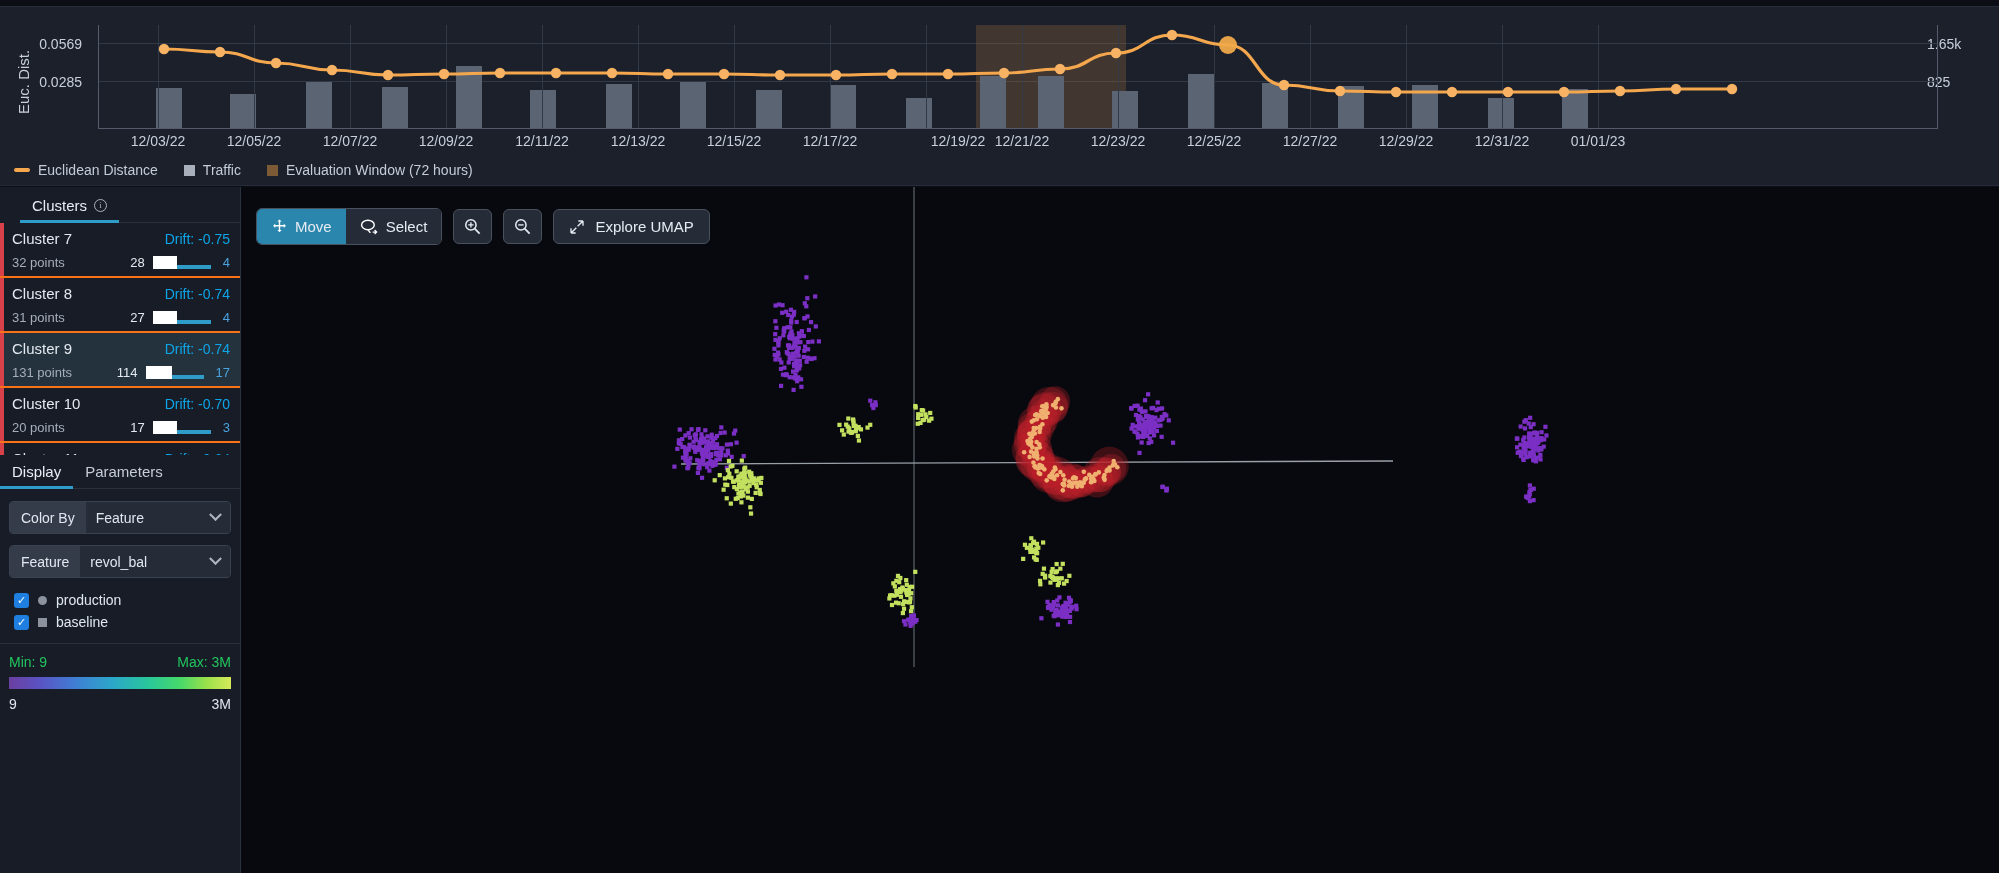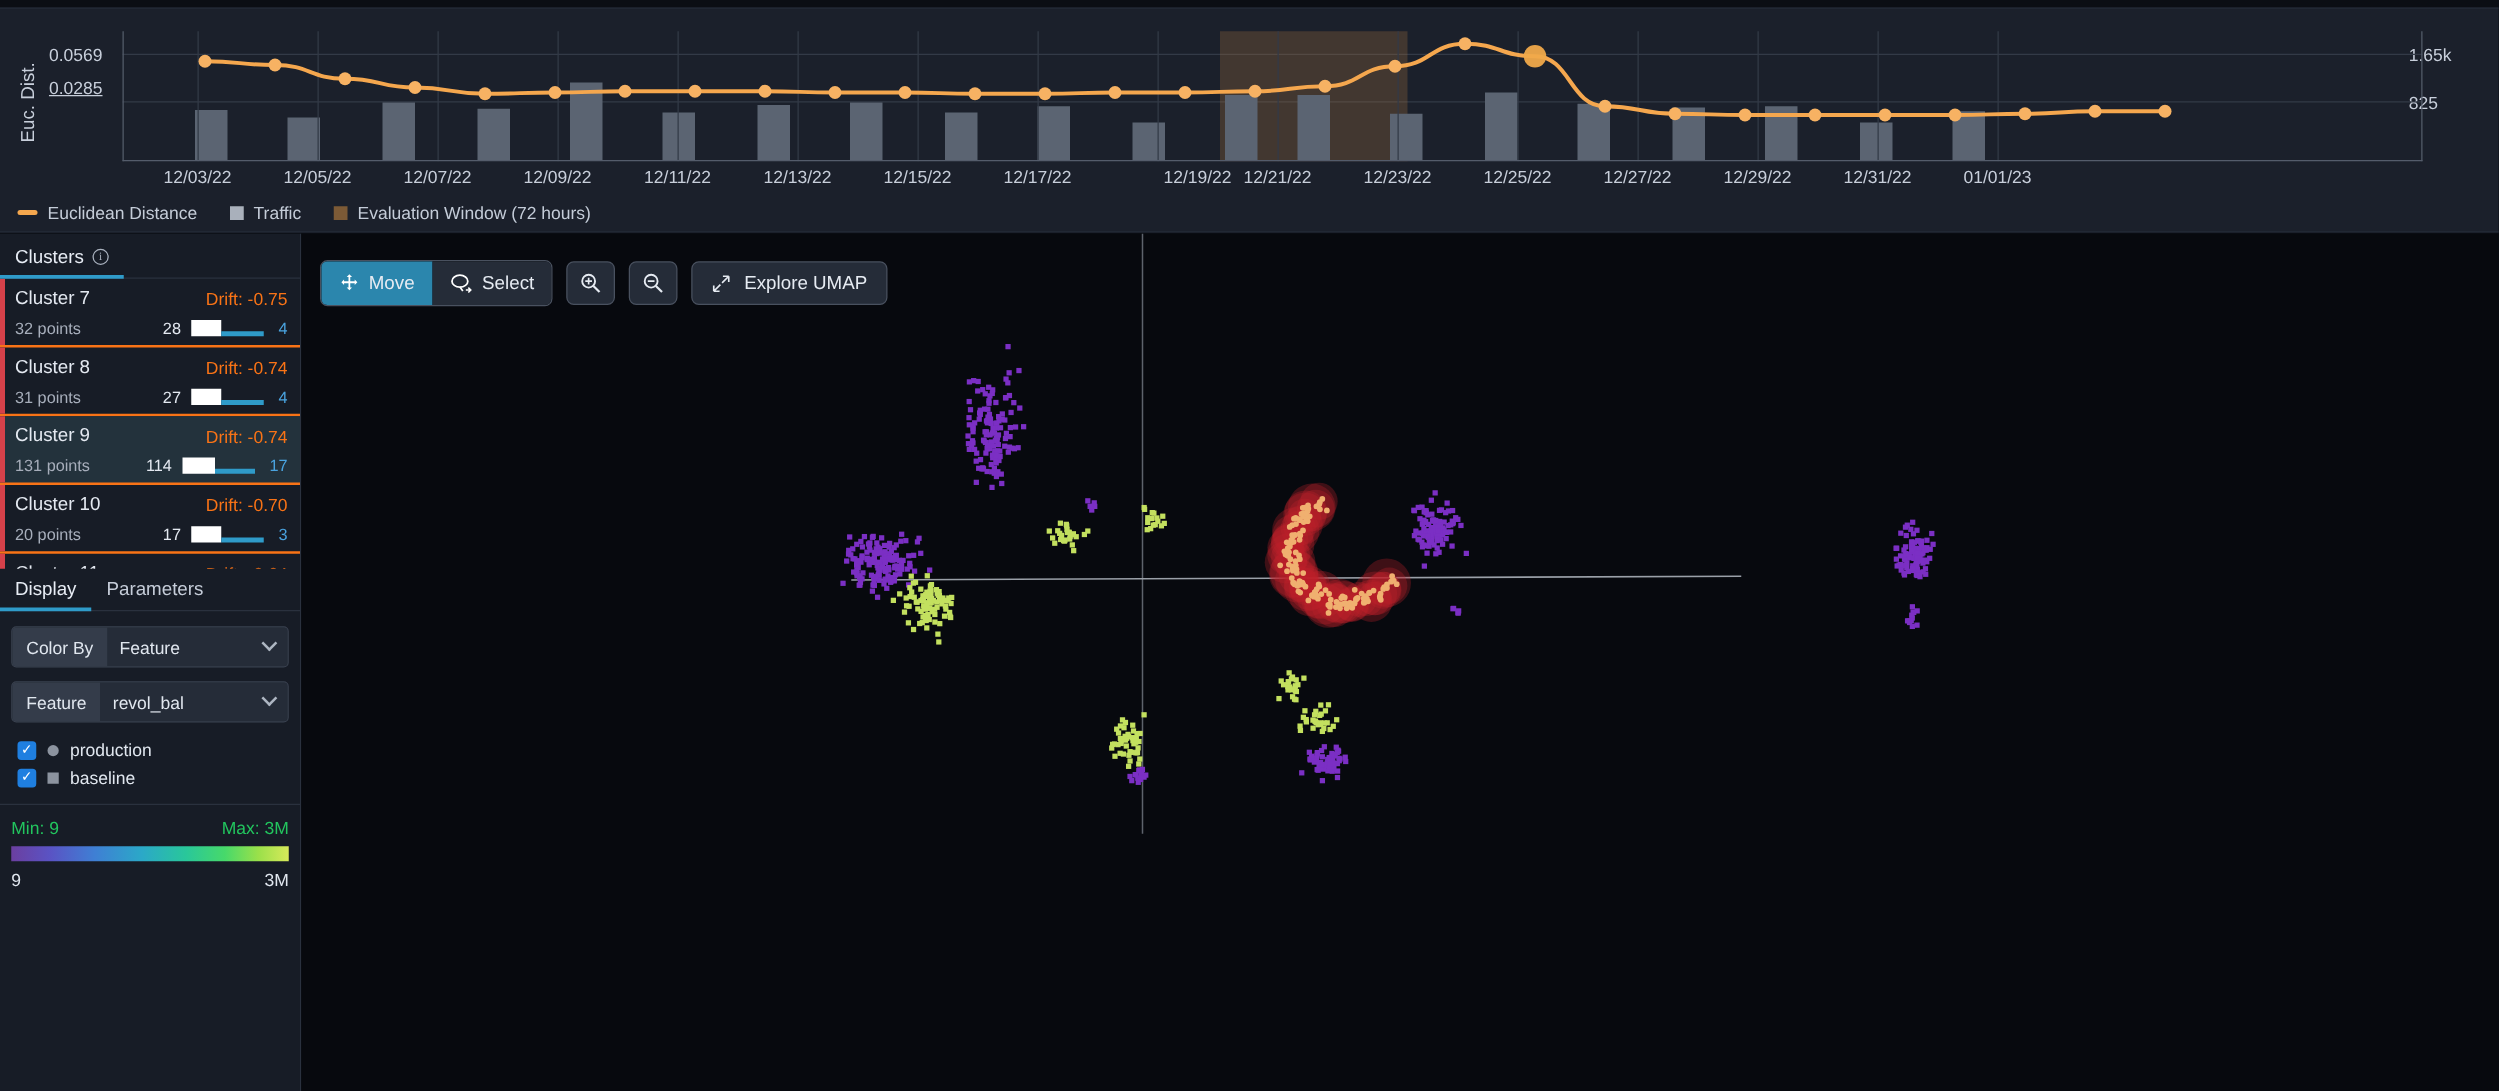--- a/index.html
+++ b/index.html
@@ -69,21 +69,21 @@
   .legend-item { display:flex; align-items:center; gap:8px; }
   .swatch-line { width:16px; height:4px; border-radius:2px; background:#f5a74e; }
   .swatch-sq { width:11px; height:11px; background:#a9b0bb; }
   .swatch-sq.eval { background:#7c5a36; }
 
   
   .sidebar {
     position: absolute; left: 0; top: 187px; width: 241px; height: 686px;
     background: #171c26; border-right: 1px solid #2a313e;
   }
-  .tabbar { height: 36px; display:flex; align-items:flex-end; border-bottom:1px solid #2a313e; }
+  .tabbar { height: 36px; display:flex; align-items:flex-end; border-bottom:1px solid #2a313e;margin-left:20px; }
   .tab {
     position: relative; padding: 0 12px 8px 12px; font-size: 15px;
     color: #c6cdd9; cursor: pointer;
   }
   .tab.active { color: #e8edf5; }
   .tab.active::after {
     content:""; position:absolute; left:0; right:0; bottom:-1px; height:3px; background:#2f9bc9;
   }
   .tab-with-icon { display:flex; align-items:center; gap:7px; }
   .info-icon {
@@ -96,21 +96,21 @@
   .cluster-row {
     position: relative; height: 55px; border-bottom:2px solid #f97316;
     padding: 7px 10px 0 12px;
   }
   .cluster-row.selected { background:#23323c; }
   .cluster-accent {
     position:absolute; left:0; top:0; width:4px; height:100%; background:#d6414a;
   }
   .cluster-top { display:flex; justify-content:space-between; align-items:center; }
   .cluster-name { font-size:15px; color:#e4e9f1; }
-  .cluster-drift { font-size:14px; color:#f97316; }
+  .cluster-drift { font-size:14px; color:#0ea5e9; }
   .cluster-bottom { display:flex; align-items:center; gap:8px; margin-top:8px; }
   .cluster-points { font-size:13px; color:#a7aebb; flex:1; }
   .minibar-num { font-size:13px; color:#e4e9f1; }
   .minibar-num.blue { color:#4aa3df; }
   .minibar-wrap { position:relative; width:62px; height:13px; }
   .minibar-white { position:absolute; left:0; top:0; height:13px; background:#ffffff; }
   .minibar-blue { position:absolute; top:9px; height:4px; background:#2f9bc9; }
 
   .panel-tabs { height:34px; display:flex; align-items:flex-end; border-bottom:1px solid #2a313e; }
   .controls { padding: 12px 9px 0 9px; }
@@ -171,21 +171,21 @@
 <body>
 
 <div class="app">
 
   <div class="timeline-panel">
     <div class="chart-area">
 
       <div class="y-axis-label">Euc. Dist.</div>
 
       <div class="ytick ytick-left" style="top:29px;">0.0569</div>
-      <div class="ytick ytick-left" style="top:55px;text-decoration:underline;">0.0285</div>
+      <div class="ytick ytick-left" style="top:67px;">0.0285</div>
       <div class="ytick ytick-right" style="top:29px;">1.65k</div>
       <div class="ytick ytick-right" style="top:67px;">825</div>
 
       <div class="plot" id="plot">
         <div class="gridline-h" style="top:18px;"></div>
         <div class="gridline-h" style="top:56px;"></div>
         <div class="eval-window" id="evalwin" style="left: 878px; width: 150px;"></div>
         <div id="bars">
             <div class="bar" style="left: 58px; height: 40px;"></div>
             <div class="bar" style="left: 132px; height: 34px;"></div>

